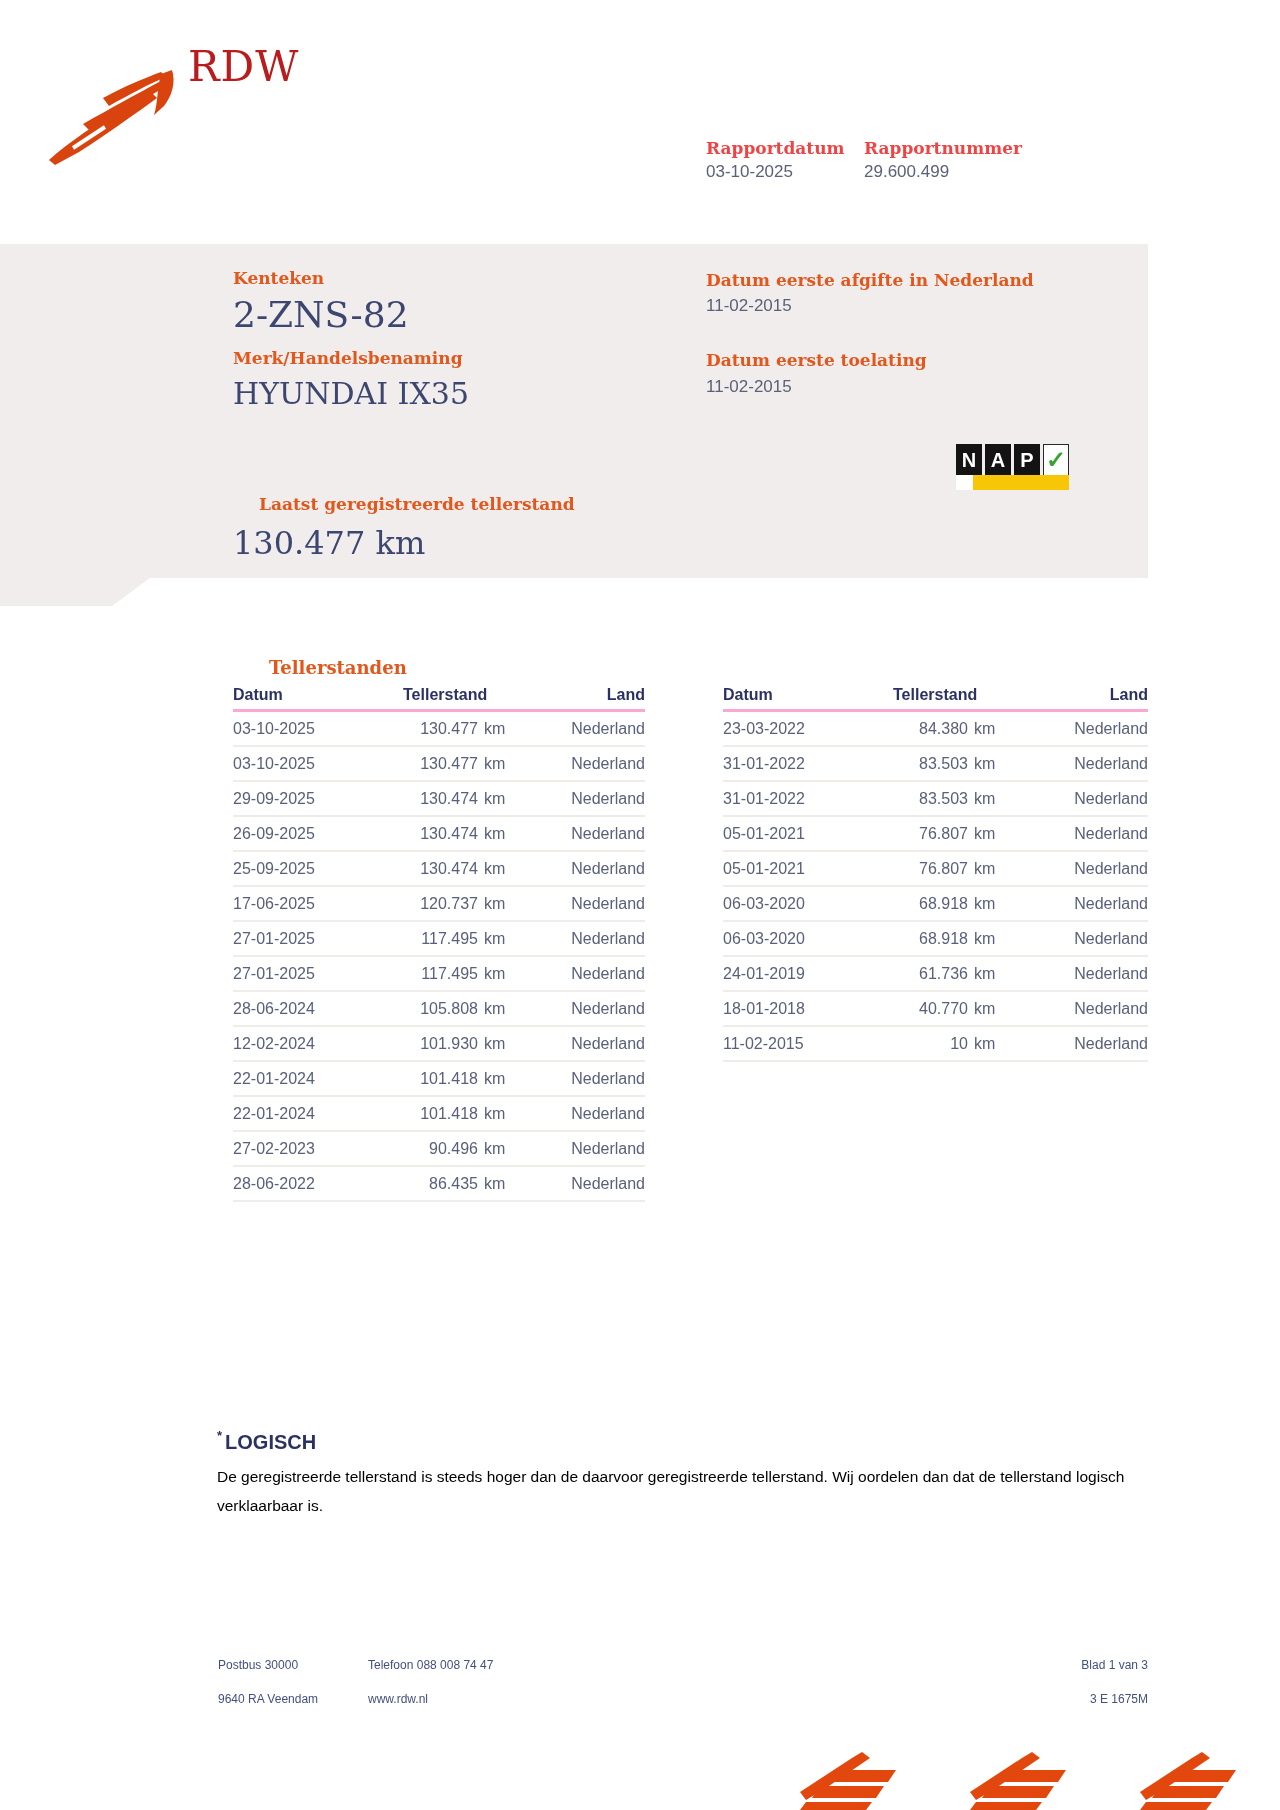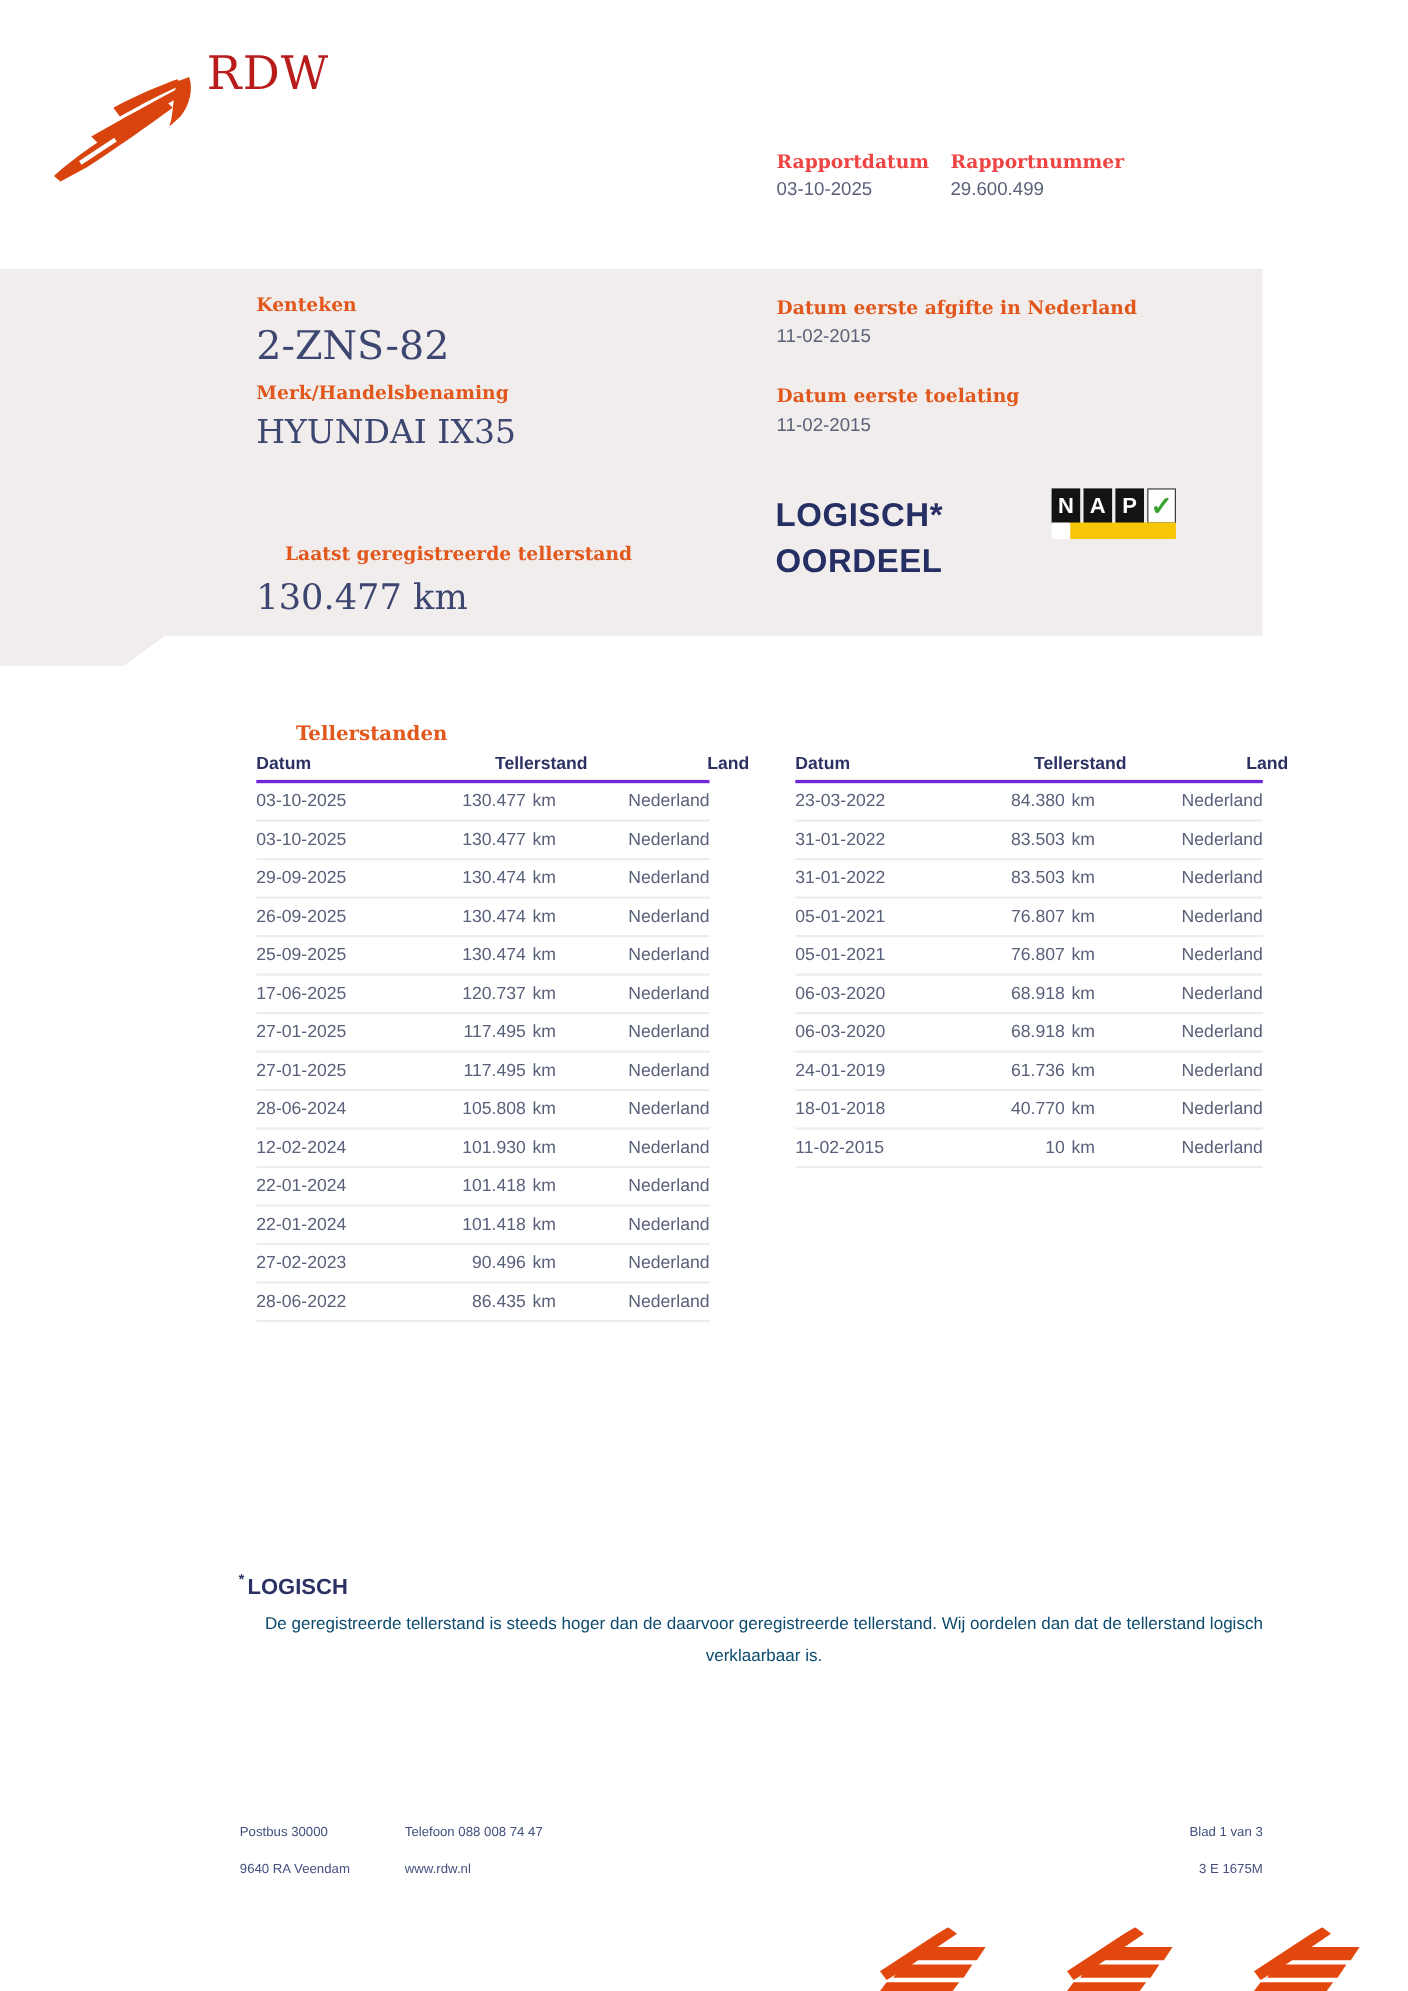--- a/index.html
+++ b/index.html
@@ -25,32 +25,32 @@
   .nap .tile{width:26px;height:32px;background:#131313;color:#ffffff;display:flex;
     align-items:center;justify-content:center;font-size:20px;font-weight:bold;}
   .nap .tile.check{background:#ffffff;border:1px solid #2a2a2a;color:#35a32c;font-size:24px;width:24px;height:30px;}
   .nap-bar{height:15px;background:#f6c607;}
   .nap-white{height:15px;background:#ffffff;}
 
   
   .section-h{font-family:"DejaVu Serif",serif;font-size:18px;font-weight:bold;color:#e2571c;}
   .vtable{position:absolute;}
   .vtable .thead{display:grid;grid-template-columns:170px 1fr 100px;align-items:end;
-    font-size:16px;font-weight:bold;color:#2b3263;padding-bottom:5px;border-bottom:3px solid #6d28d9;gap:47px;}
+    font-size:16px;font-weight:bold;color:#2b3263;padding-bottom:5px;border-bottom:3px solid #f9a8d4;}
   .vtable .thead .c3{text-align:right;}
   .vtable .row{display:grid;grid-template-columns:170px 75px 40px 1fr;align-items:center;
     height:33px;border-bottom:2px solid #efecea;font-size:16px;color:#596079;}
   .vtable .row .num{text-align:right;}
   .vtable .row .unit{padding-left:6px;}
   .vtable .row .land{text-align:right;}
 
   
   .fn-head{font-size:20px;font-weight:bold;color:#2b3263;}
   .fn-star{font-size:13px;vertical-align:9px;margin-right:3px;}
-  .fn-text{width:955px;font-size:15.5px;line-height:29px;color:#0c4a6e;text-align:center;}
+  .fn-text{width:955px;font-size:15.5px;line-height:29px;color:#000000;}
 
   
   .foot{font-size:12px;color:#43507e;}
   .foot-r{text-align:right;width:220px;}
 </style>
 </head>
 <body>
 
 <div id="canvas">
 
@@ -75,24 +75,20 @@
   <div class="abs sum-label" style="left:233px;top:268px;">Kenteken</div>
   <div class="abs sum-big" style="left:233px;top:294px;font-size:36px;">2-ZNS-82</div>
   <div class="abs sum-label" style="left:233px;top:348px;">Merk/Handelsbenaming</div>
   <div class="abs sum-big" style="left:233px;top:376px;font-size:30px;">HYUNDAI IX35</div>
 
   <div class="abs sum-label" style="left:706px;top:270px;">Datum eerste afgifte in Nederland</div>
   <div class="abs hdr-value" style="left:706px;top:296px;">11-02-2015</div>
   <div class="abs sum-label" style="left:706px;top:350px;">Datum eerste toelating</div>
   <div class="abs hdr-value" style="left:706px;top:377px;">11-02-2015</div>
 
-  <div class="abs oordeel" style="left:705px;top:448px;">
-    <div>LOGISCH*</div>
-    <div>OORDEEL</div>
-  </div>
 
   <div class="abs" style="left:956px;top:444px;width:114px;">
     <div class="nap">
       <div class="tile">N</div>
       <div class="tile">A</div>
       <div class="tile">P</div>
       <div class="tile check">✓</div>
     </div>
     <div style="display:flex;margin-top:-1px;">
       <div class="nap-white" style="width:17px;"></div>

